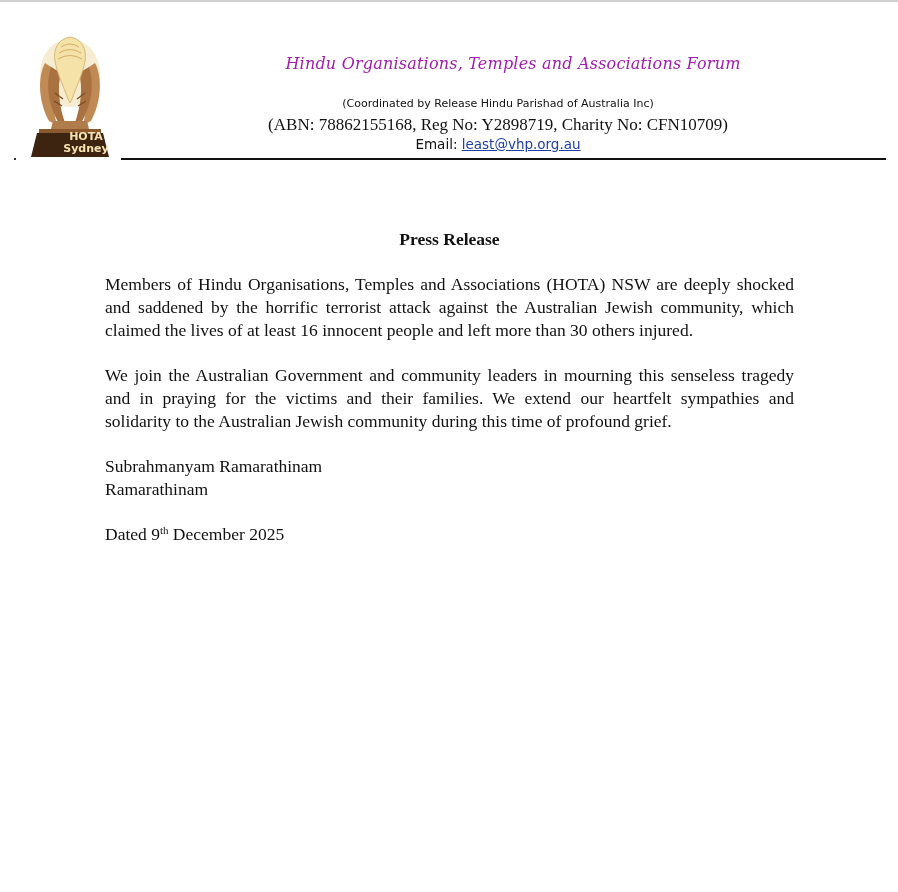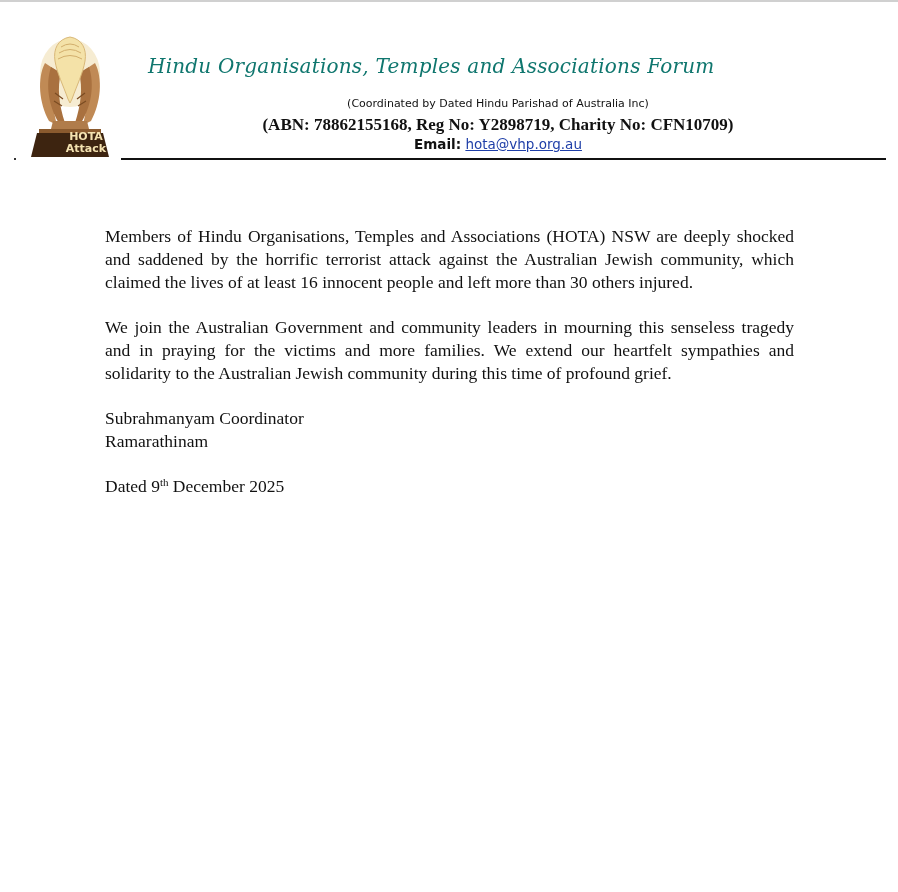--- a/index.html
+++ b/index.html
@@ -36,60 +36,61 @@
     font-weight: bold;
     font-size: 11px;
     line-height: 11px;
   }
   .org-title {
     position: absolute;
     left: 148px; top: 54px;
     width: 730px;
     font-family: "DejaVu Serif", serif;
     font-style: italic;
-    font-size: 20px;
+    font-size: 16px;
     letter-spacing: 0.2px;
     white-space: nowrap;
-    color: #0f766e;
+    color: #a21caf;
+    text-align: center;
   }
   .coordinated {
     position: absolute;
     left: 0; top: 97px;
     width: 898px;
     text-align: center;
     padding-left: 98px;
     box-sizing: border-box;
     font-family: "DejaVu Sans", sans-serif;
     font-size: 11px;
     color: #111;
   }
   .abn {
     position: absolute;
     left: 0; top: 115px;
     width: 898px;
     text-align: center;
     padding-left: 98px;
     box-sizing: border-box;
     font-family: "Liberation Serif", serif;
-    font-weight: bold;
+    font-weight: normal;
     font-size: 17px;
     color: #111;
   }
   .email-line {
     position: absolute;
     left: 0; top: 136px;
     width: 898px;
     text-align: center;
     padding-left: 98px;
     box-sizing: border-box;
     font-family: "DejaVu Sans", sans-serif;
     font-size: 13.5px;
     color: #111;
   }
-  .email-label { font-weight: bold; }
+  .email-label { font-weight: normal; }
   .email-link {
     color: #1f3fa8;
     text-decoration: underline;
     cursor: pointer;
   }
   .header-rule {
     position: absolute;
     left: 121px; top: 158px;
     width: 765px; height: 1.5px;
     background: #111;
@@ -152,38 +153,39 @@
 
     <path d="M28 60 L36 66 M27 68 L35 73 M58 60 L50 66 M59 68 L51 73" stroke="#7a4b22" stroke-width="1.2"></path>
 
     <path d="M26 88 L60 88 L62 96 L24 96 Z" fill="#b07c4b"></path>
 
     <rect x="12" y="96" width="62" height="4" fill="#8a5a2e"></rect>
 
     <path d="M10 100 L76 100 L82 124 L4 124 Z" fill="#3d2410"></path>
   </svg>
   <div class="logo-text" style="top:98px">HOTA</div>
-  <div class="logo-text" style="top:110px">Attack</div>
+  <div class="logo-text" style="top:110px">Sydney</div>
 </div>
 
 <div class="org-title">Hindu Organisations, Temples and Associations Forum</div>
-<div class="coordinated">(Coordinated by Dated Hindu Parishad of Australia Inc)</div>
+<div class="coordinated">(Coordinated by Release Hindu Parishad of Australia Inc)</div>
 <div class="abn">(ABN: 78862155168, Reg No: Y2898719, Charity No: CFN10709)</div>
 <div class="email-line">
   <span class="email-label">Email:</span>
-  <a class="email-link">hota@vhp.org.au</a>
+  <a class="email-link">least@vhp.org.au</a>
 </div>
 <div class="header-rule"></div>
 <div class="stray-dot"></div>
 
 <div class="doc-body">
+  <div class="press-title">Press Release</div>
 
 
   <p class="para">Members of Hindu Organisations, Temples and Associations (HOTA) NSW are deeply shocked and saddened by the horrific terrorist attack against the Australian Jewish community, which claimed the lives of at least 16 innocent people and left more than 30 others injured.</p>
-  <p class="para">We join the Australian Government and community leaders in mourning this senseless tragedy and in praying for the victims and more families. We extend our heartfelt sympathies and solidarity to the Australian Jewish community during this time of profound grief.</p>
+  <p class="para">We join the Australian Government and community leaders in mourning this senseless tragedy and in praying for the victims and their families. We extend our heartfelt sympathies and solidarity to the Australian Jewish community during this time of profound grief.</p>
 
   <div class="signature">
-    <div>Subrahmanyam Coordinator</div>
+    <div>Subrahmanyam Ramarathinam</div>
     <div>Ramarathinam</div>
   </div>
 
   <div class="dated"><span>Dated 9</span><sup>th</sup><span> December 2025</span></div>
 </div>
 
 </body></html>

